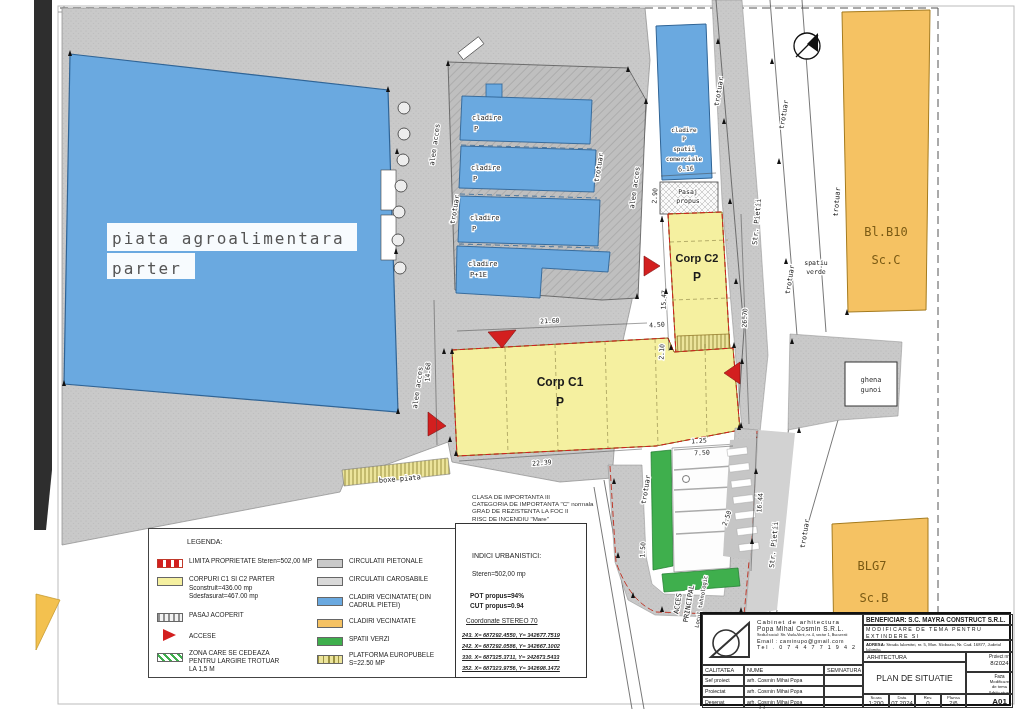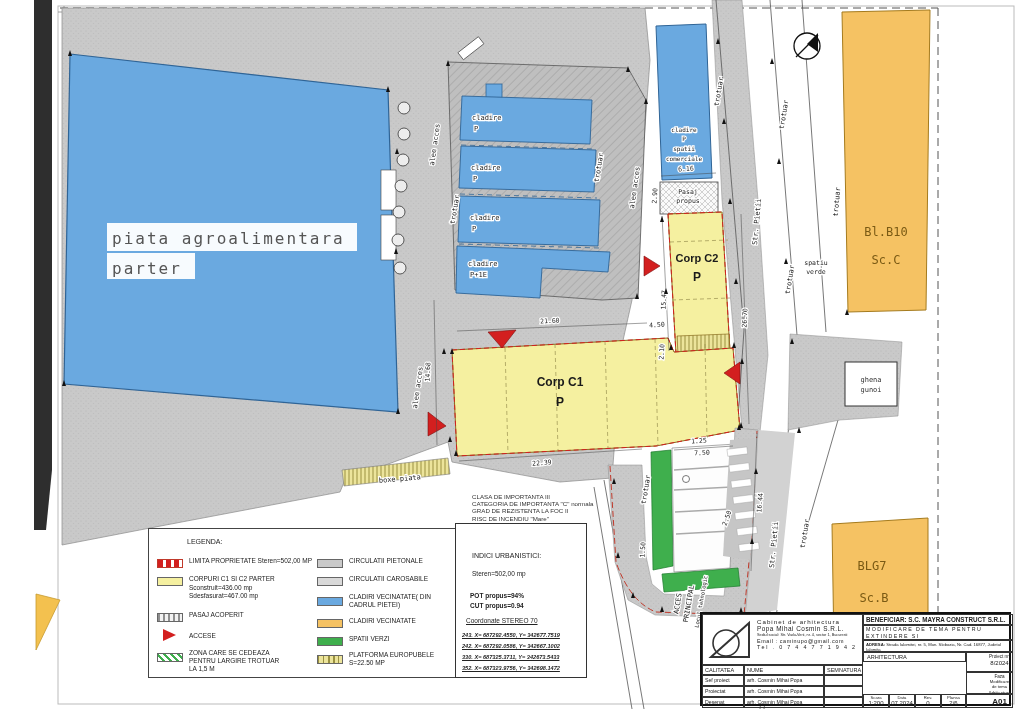--- a/index.html
+++ b/index.html
@@ -367,20 +367,21 @@
   <div class="cell r1">BENEFICIAR: S.C.  MAYRA CONSTRUCT S.R.L.</div>
   <div class="cell r2">
     <div>MODIFICARE DE TEMA PENTRU EXTINDERE SI</div>
 
   </div>
   <div class="cell r3">
     <b>ADRESA:</b>
     <span>Strada Ialomitei, nr. 5, Mun. Slobozia, Nr. Cad. 16877, Judetul Ialomita</span>
   </div>
   <div class="cell tb-arh">ARHITECTURA</div>
+  <div class="cell tb-title">PLAN DE SITUATIE</div>
   <div class="cell mcell" style="left:161px;width:26px">
     <div class="mlab">Scara</div>
     <div class="mval">1:200</div>
   </div>
   <div class="cell mcell" style="left:187px;width:26px">
     <div class="mlab">Data</div>
     <div class="mval">07.2024</div>
   </div>
   <div class="cell mcell" style="left:213px;width:26px">
     <div class="mlab">Rev.</div>

